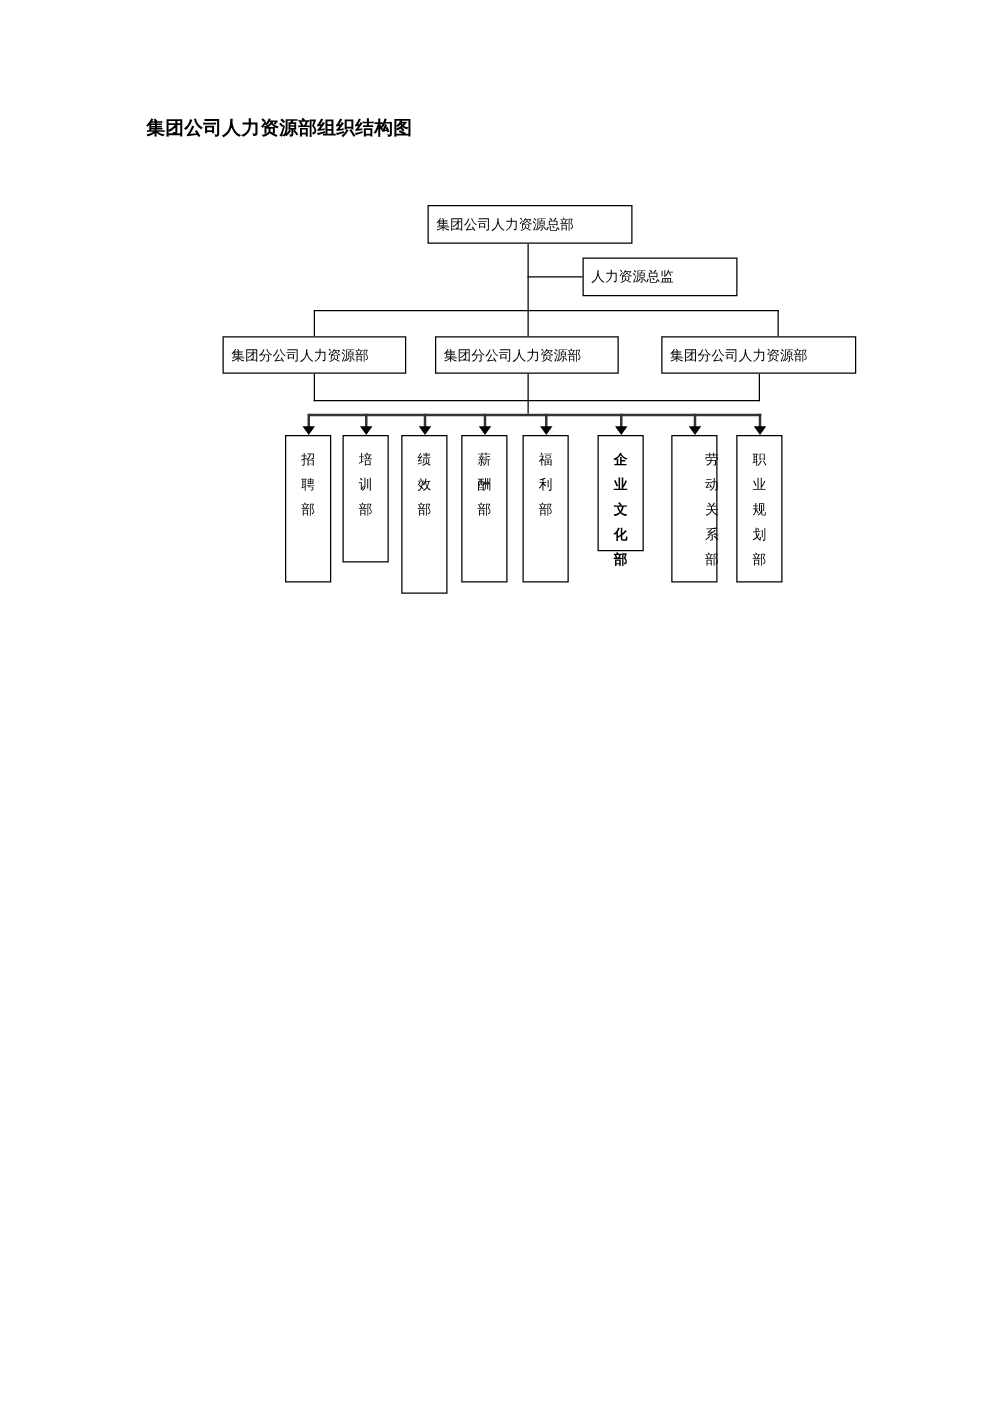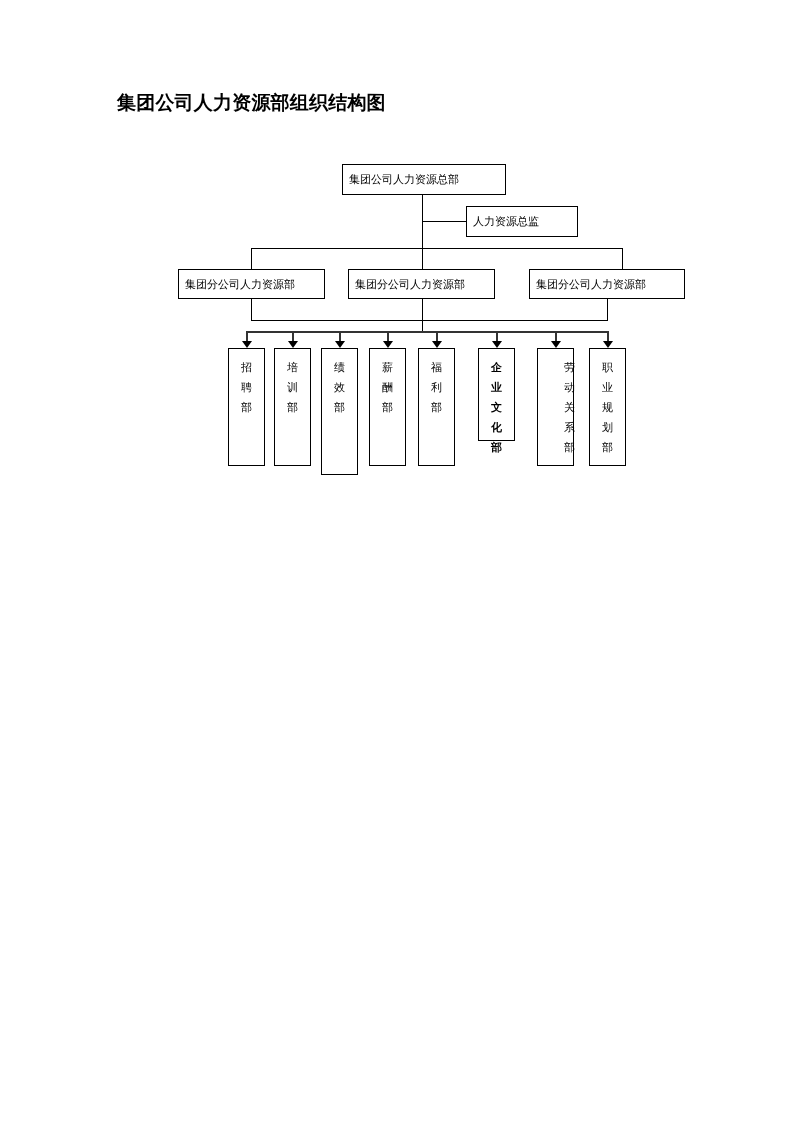--- a/index.html
+++ b/index.html
@@ -23,21 +23,21 @@
     top: 0;
     width: 793px;
     height: 1122px;
   }
 
   
   #doc-title {
     position: absolute;
     left: 117px;
     top: 92px;
-    font-size: 19px;
+    font-size: 15px;
     font-weight: bold;
     letter-spacing: 0.2px;
     line-height: 20px;
     white-space: nowrap;
     color: #000;
   }
 
   
   .node {
     position: absolute;
@@ -105,21 +105,21 @@
 <div id="page">
 
   <div id="doc-title">集团公司人力资源部组织结构图</div>
 
   <div class="node h" style="left:342px; top:164px; width:164px; height:31px;">
     <span>集团公司人力资源总部</span>
   </div>
 
   <div class="ln v" style="left:422px; top:195px; height:136px;"></div>
 
-  <div class="node h" style="left:466px; top:206px; width:112px; height:31px;">
+  <div class="node h" style="left:466px; top:206px; width:124px; height:31px;">
     <span>人力资源总监</span>
   </div>
 
   <div class="ln h" style="left:422px; top:221px; width:45px;"></div>
 
   <div class="ln h" style="left:251px; top:248px; width:372px;"></div>
   <div class="ln v" style="left:251px; top:248px; height:21px;"></div>
   <div class="ln v" style="left:622px; top:248px; height:21px;"></div>
 
   <div class="node h" style="left:178px; top:269px; width:147px; height:30px;">
@@ -161,21 +161,21 @@
   <div class="ln thick v" style="left:555px; top:331px; height:12px;"></div>
   <div class="arrow" style="left:551px; top:341px;"></div>
 
   <div class="ln thick v" style="left:607px; top:331px; height:12px;"></div>
   <div class="arrow" style="left:603px; top:341px;"></div>
 
   <div class="node v" style="left:228px; top:348px; width:37px; height:118px;">
     <span class="vtext">招聘部</span>
   </div>
 
-  <div class="node v" style="left:274px; top:348px; width:37px; height:118px;">
+  <div class="node v" style="left:274px; top:348px; width:37px; height:102px;">
     <span class="vtext">培训部</span>
   </div>
 
   <div class="node v" style="left:321px; top:348px; width:37px; height:127px;">
     <span class="vtext">绩效部</span>
   </div>
 
   <div class="node v" style="left:369px; top:348px; width:37px; height:118px;">
     <span class="vtext">薪酬部</span>
   </div>

